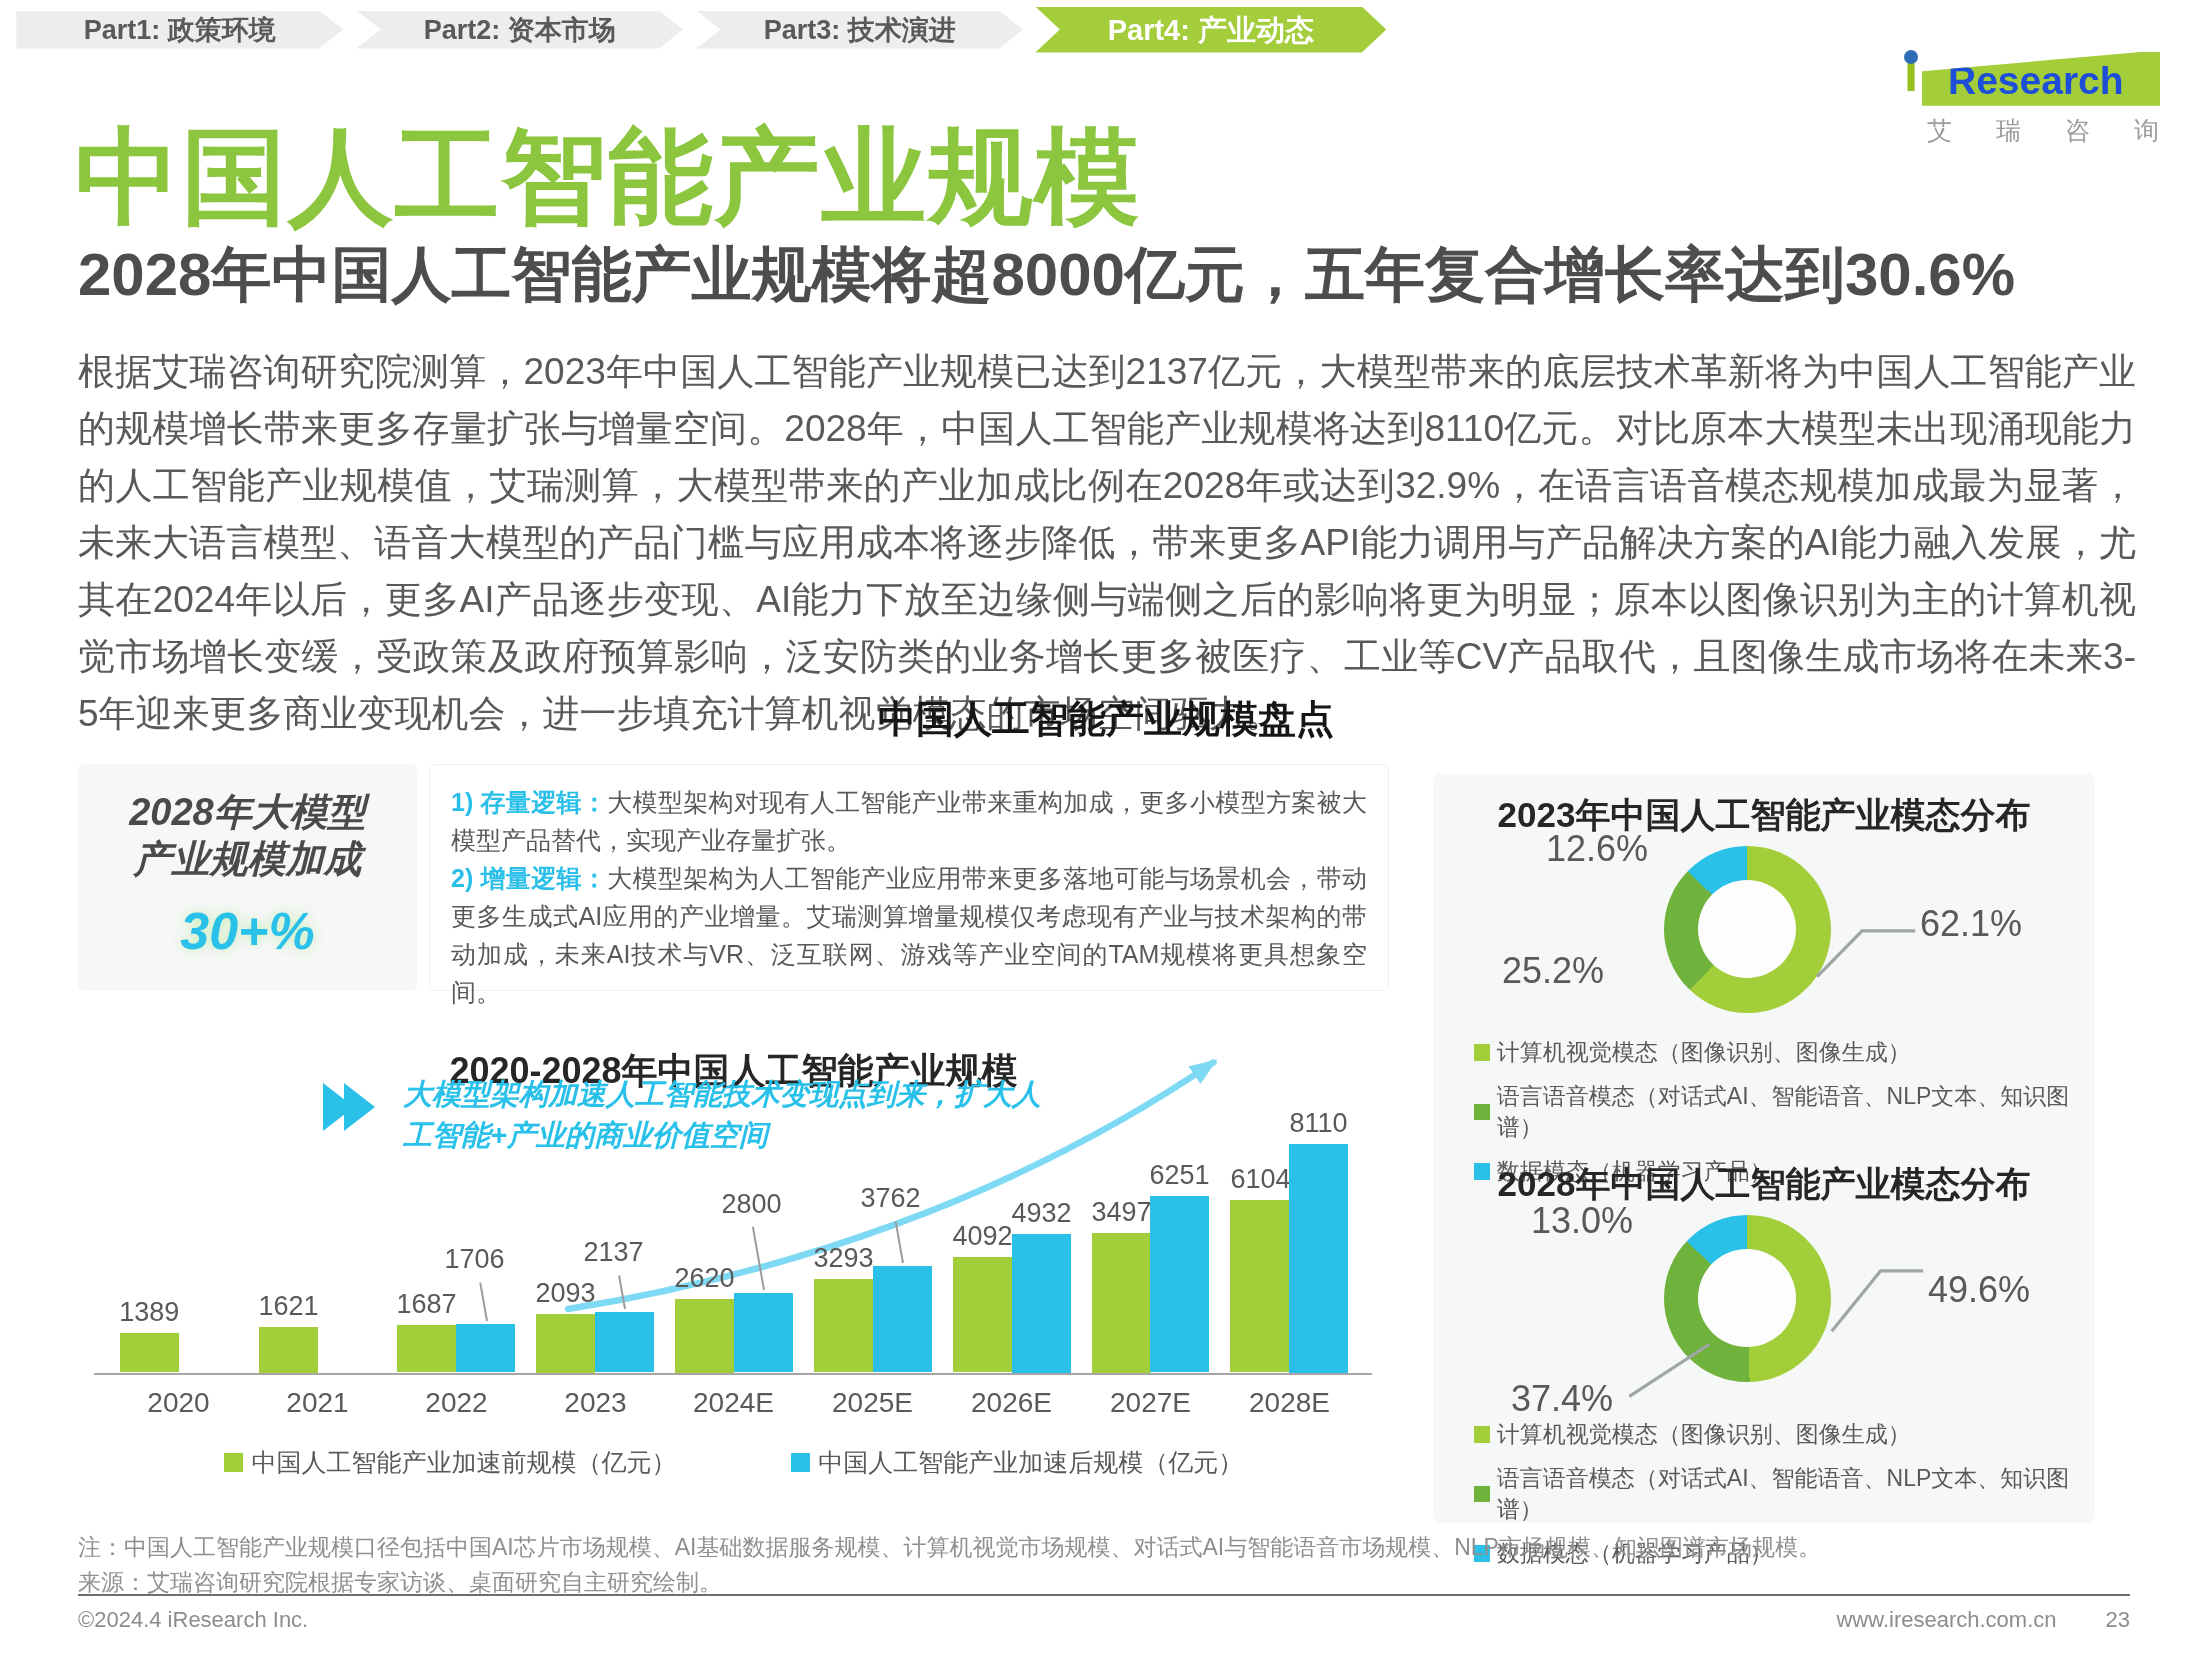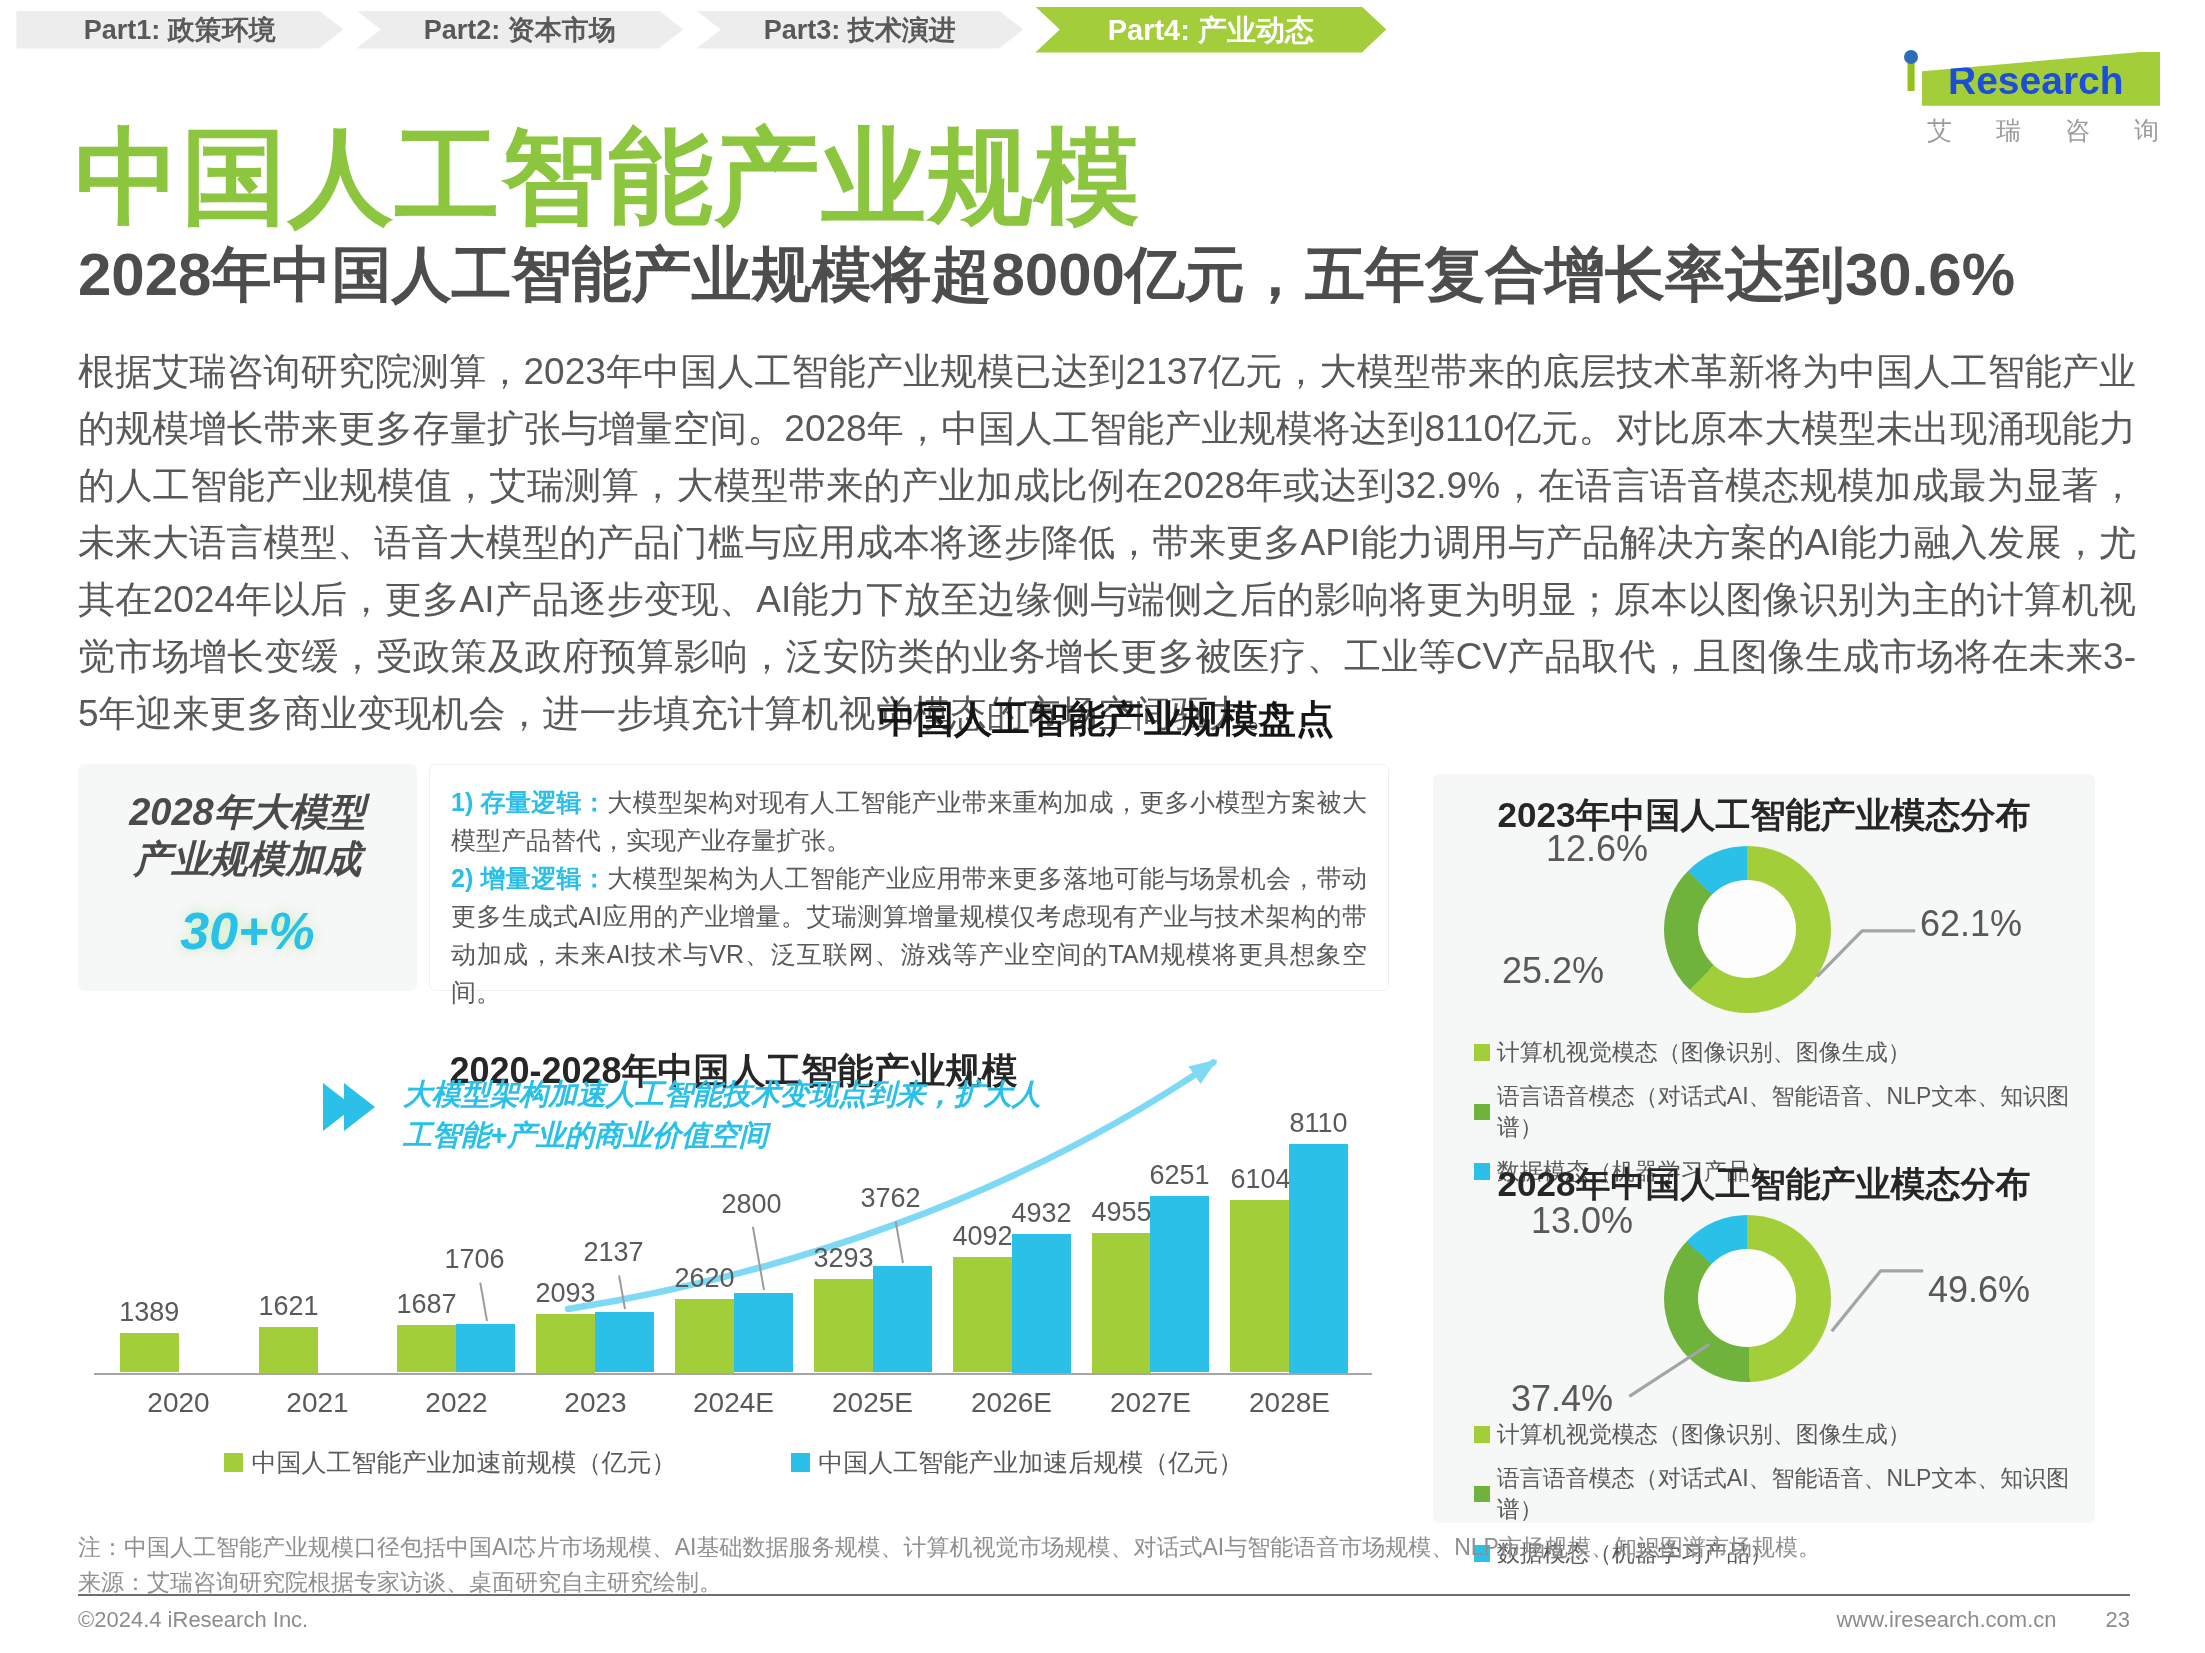--- a/index.html
+++ b/index.html
@@ -157,21 +157,21 @@
         <div class="bar bar-blue" style="left: 795px; top: 261px; width: 59px; height: 106px;"></div>
         <div class="bar-val" style="left: 747px; top: 178px;">3762</div>
         <div class="leader" style="left: 824px; top: 216px; height: 42px; transform: rotate(-10deg); transform-origin: center bottom;"></div>
         <div class="x-label" style="left: 725px;">2025E</div>
         <div class="bar bar-green" style="left: 875px; top: 252px; width: 59px; height: 115px;"></div>
         <div class="bar-val" style="left: 839px; top: 216px;">4092</div>
         <div class="bar bar-blue" style="left: 934px; top: 229px; width: 59px; height: 139px;"></div>
         <div class="bar-val" style="left: 898px; top: 193px;">4932</div>
         <div class="x-label" style="left: 864px;">2026E</div>
         <div class="bar bar-green" style="left: 1014px; top: 228px; width: 59px; height: 140px;"></div>
-        <div class="bar-val" style="left: 978px; top: 192px;">4955</div>
+        <div class="bar-val" style="left: 978px; top: 192px;">3497</div>
         <div class="bar bar-blue" style="left: 1072px; top: 191px; width: 59px; height: 176px;"></div>
         <div class="bar-val" style="left: 1036px; top: 155px;">6251</div>
         <div class="x-label" style="left: 1003px;">2027E</div>
         <div class="bar bar-green" style="left: 1152px; top: 195px; width: 59px; height: 172px;"></div>
         <div class="bar-val" style="left: 1117px; top: 159px;">6104</div>
         <div class="bar bar-blue" style="left: 1211px; top: 139px; width: 59px; height: 229px;"></div>
         <div class="bar-val" style="left: 1175px; top: 103px;">8110</div>
         <div class="x-label" style="left: 1142px;">2028E</div>
       </div>
     <div class="bar-legend">

